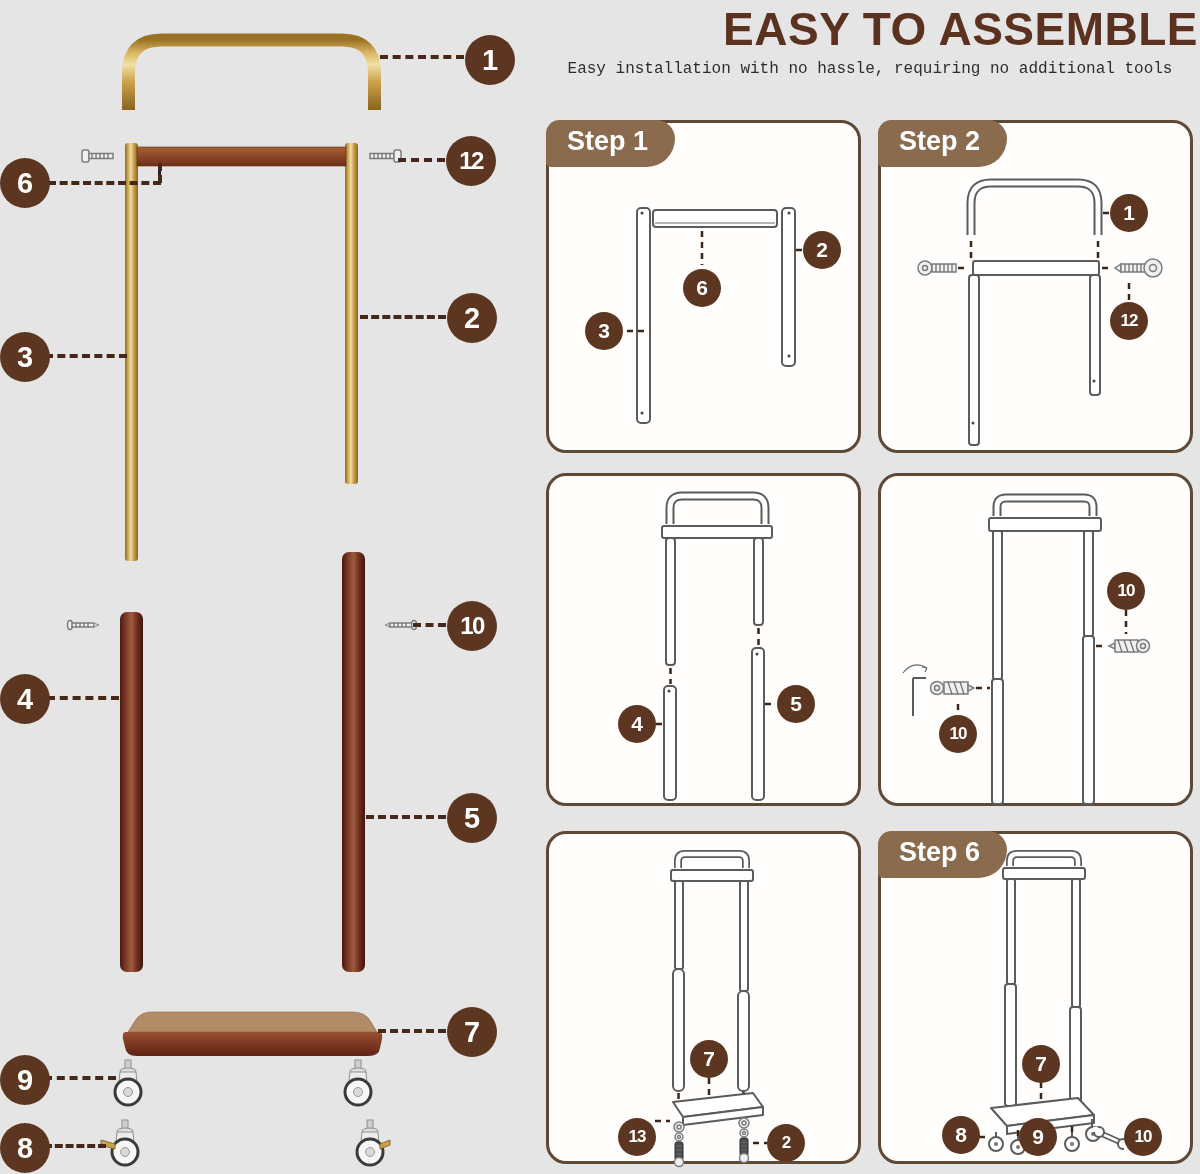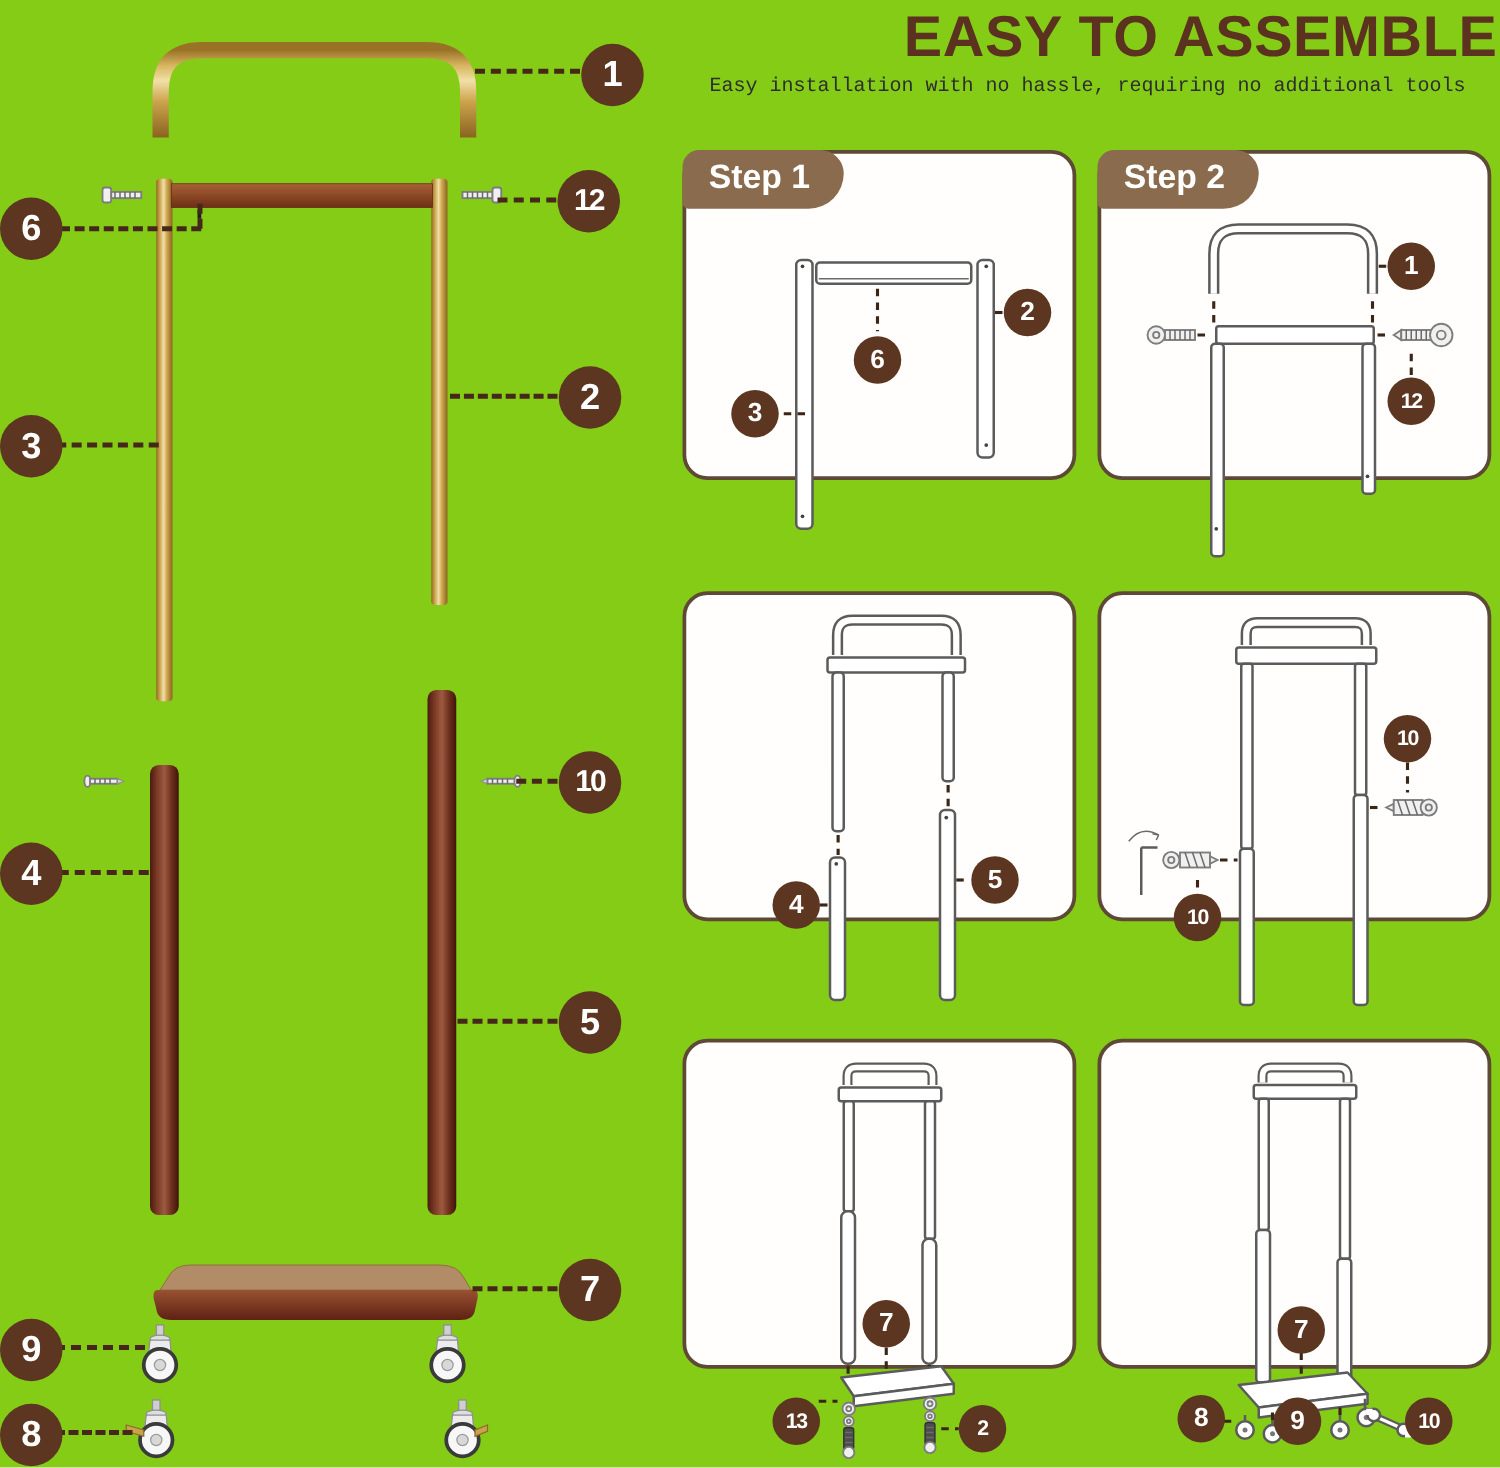--- a/index.html
+++ b/index.html
@@ -1,32 +1,32 @@
 <!DOCTYPE html>
 <html><head>
 <meta charset="utf-8">
 <style>
   html,body { margin:0; padding:0; background:#ffffff; }
   .page {
-    position:relative; width:1200px; height:1174px; background:#84cc16;
+    position:relative; width:1200px; height:1174px; background:#e5e5e5;
     font-family:"Liberation Sans", sans-serif; overflow:hidden;
   }
   
   .title {
     position:absolute; left:543px; top:2px; width:655px;
     text-align:right; font-size:46px; font-weight:800; letter-spacing:0.5px;
     color:#5b3220; white-space:nowrap;
   }
   .subtitle {
     position:absolute; left:540px; top:60px; width:660px;
     text-align:center; font-size:16px; color:#2e2e2e; white-space:nowrap;font-family:Liberation Mono, monospace;
   }
   
   .panel {
-    position:absolute; width:315px; height:264px; box-sizing:border-box;
+    position:absolute; width:315px; height:333px; box-sizing:border-box;
     border:3px solid #5e4936; border-radius:20px; background:#fffefc;
   }
   .badge {
     position:absolute; top:-3px; left:-3px; z-index:3;
     background:#8b6b4d; color:#ffffff; font-weight:800; font-size:27px;
     padding:6px 27px 10px 21px; border-radius:17px 24px 36px 6px;
   }
   .panel svg { position:absolute; left:0; top:0; }
   
   .co {
@@ -384,19 +384,20 @@
       <g>
         <path d="M221 300 L239 308" stroke="#5b5b5b" stroke-width="6" fill="none"></path>
         <path d="M221 300 L239 308" stroke="#fffefc" stroke-width="2.5" fill="none"></path>
         <circle class="o" cx="218" cy="298" r="5"></circle>
         <circle class="o" cx="242" cy="310" r="5"></circle>
         <rect x="212" y="293" width="5" height="5" fill="#fffefc"></rect>
         <rect x="243" y="311" width="5" height="5" fill="#fffefc"></rect>
       </g>
       <path class="d" d="M249 306 H253"></path>
     </svg>
+    <div class="badge">Step 6</div>
     <div class="co" style="left:141px;top:211px;">7</div>
     <div class="co" style="left:61px;top:282px;">8</div>
     <div class="co" style="left:138px;top:284px;">9</div>
     <div class="co w2" style="left:243px;top:284px;">10</div>
   </div>
 
 </div>
 
 </body></html>

